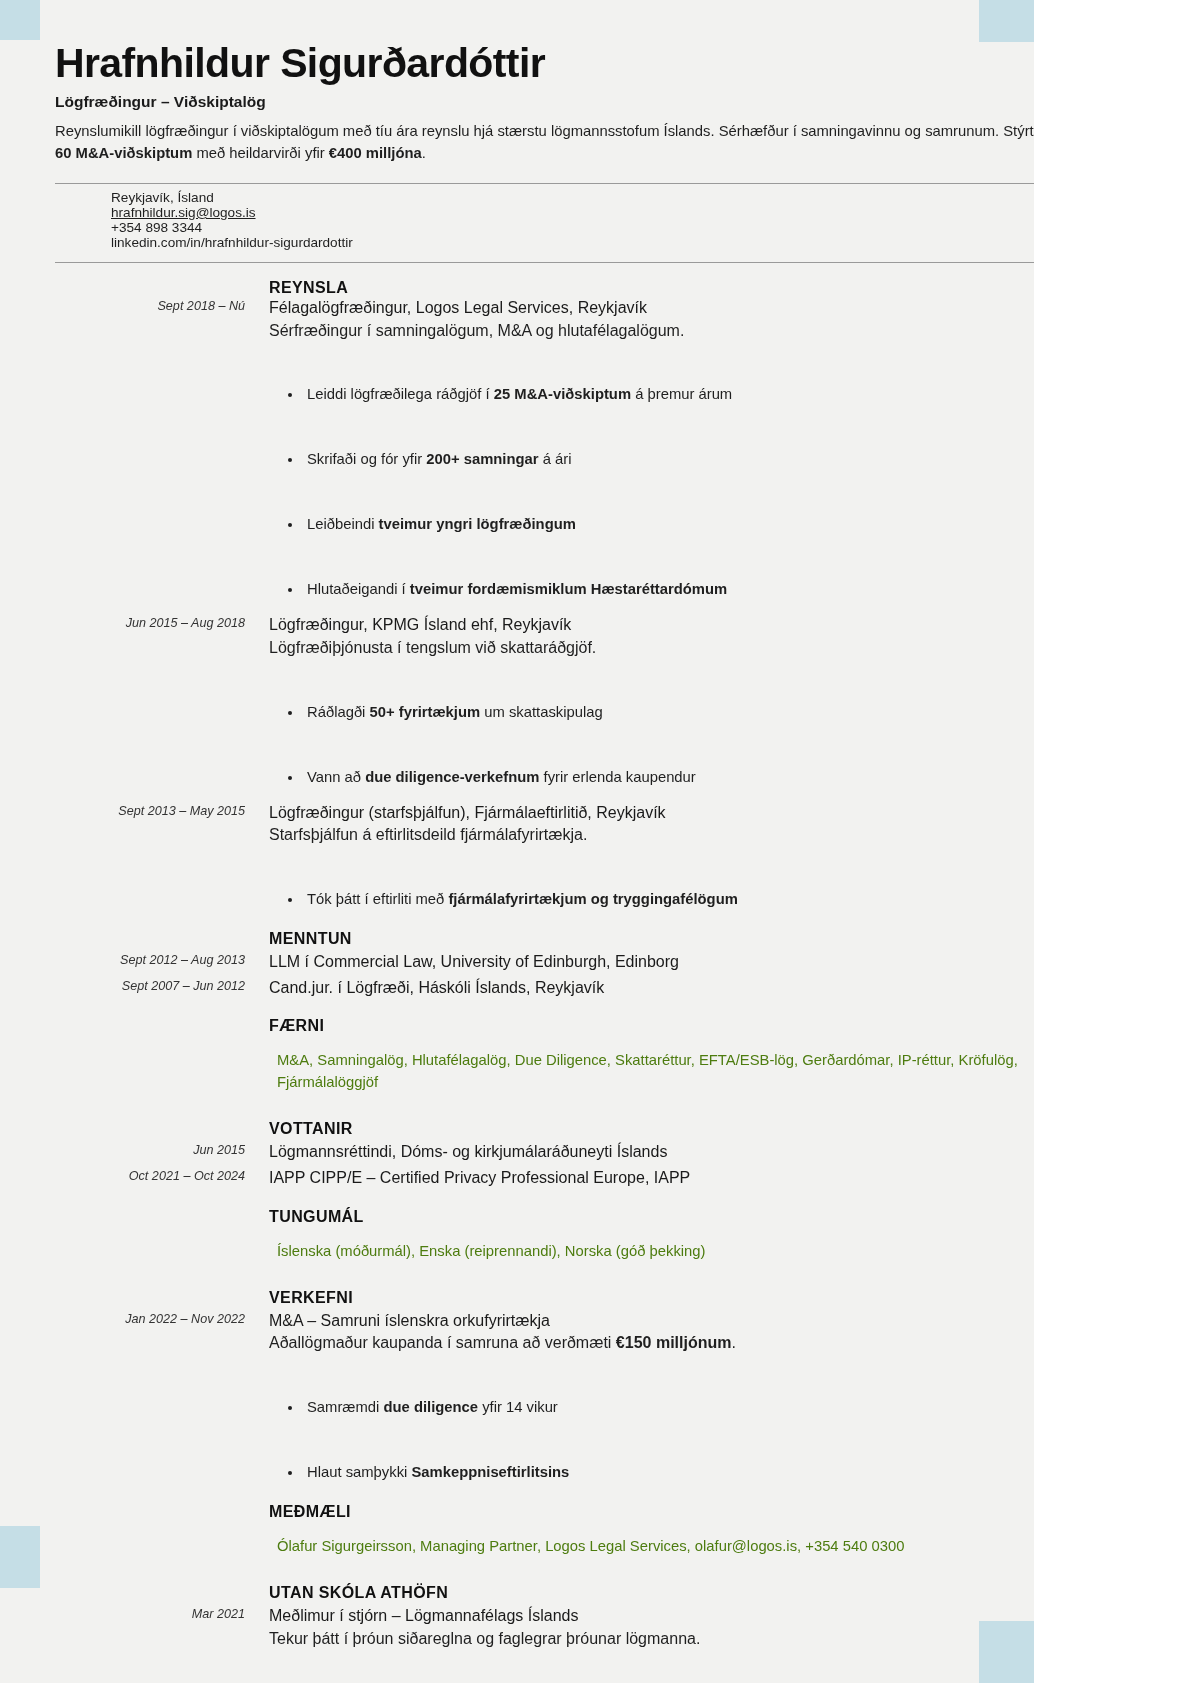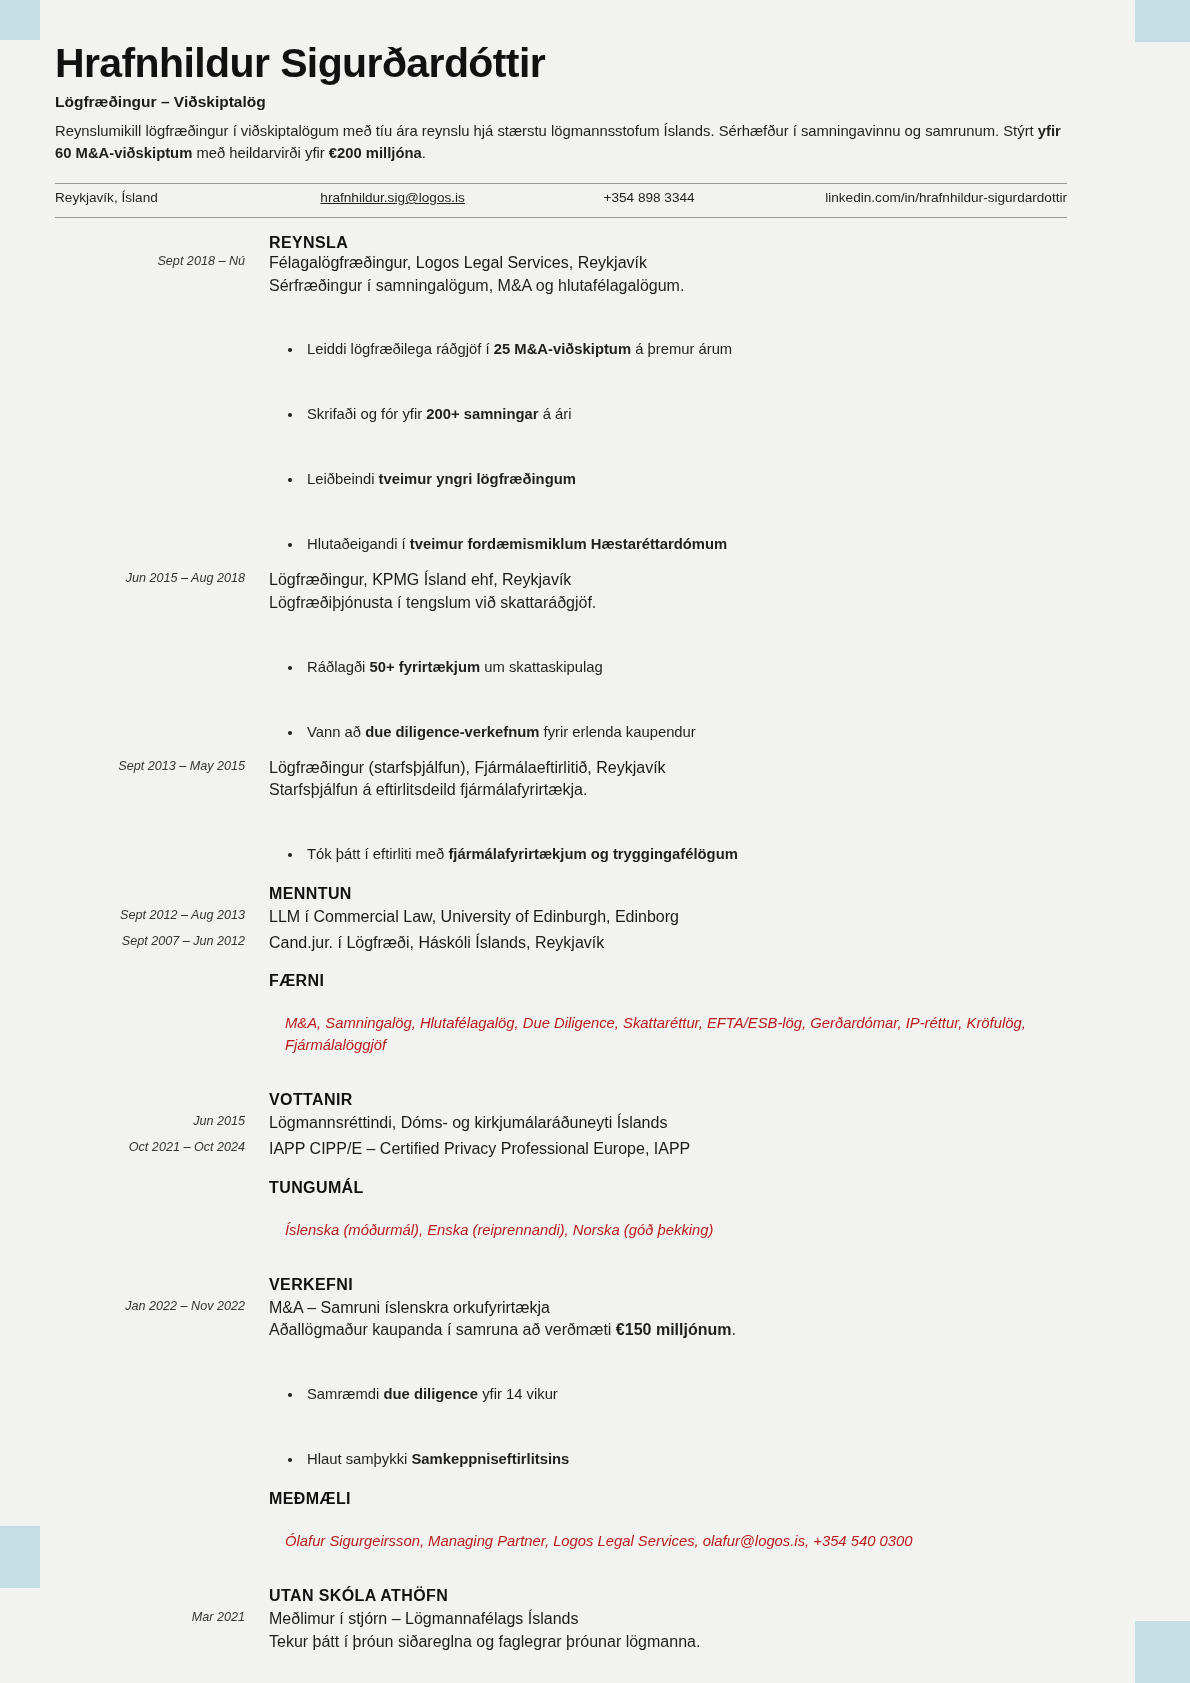--- a/index.html
+++ b/index.html
@@ -6,21 +6,21 @@
     margin: 0;
     padding: 0;
     background: #ffffff;
   }
   body {
     font-family: "Liberation Sans", "DejaVu Sans", sans-serif;
     color: #1a1a1a;
   }
   .page {
     position: relative;
-    width: 1190px;
+    width: 1034px;
     height: 1683px;
     background: #f2f2f0;
     overflow: hidden;
     box-sizing: border-box;
   }
   
   .deco {
     position: absolute;
     background: #c5dee6;
     pointer-events: none;
@@ -70,20 +70,21 @@
 
   .contact {
     display: flex;
     justify-content: space-between;
     align-items: baseline;
     font-size: 13.6px;
     color: #1f1f1f;
     padding-bottom: 12px;
     border-bottom: 1px solid #9a9a9a;
     margin-bottom: 16px;
+    flex-direction: column;
   }
   .contact > span { white-space: nowrap; }
   .contact .c2 { margin-left: 56px; text-decoration: underline; }
   .contact .c3 { margin-left: 32px; }
   .contact .c4 { margin-left: 24px; }
 
   
   .grid {
     display: grid;
     grid-template-columns: 190px 1fr;
@@ -117,23 +118,22 @@
   }
   .entry-sub {
     font-size: 16px;
     line-height: 1.42;
     margin: 0;
     color: #1f1f1f;
   }
   .para {
     font-size: 14.8px;
     line-height: 1.48;
-    margin: 16px;
-    color: #b91c1c;
-    font-style: italic;
+    margin: 8px;
+    color: #4d7c0f;
   }
   .bullets {
     margin: 8px 0 0 0;
     padding-left: 34px;
     list-style: disc;
   }
   .bullets li {
     font-size: 14.8px;
     line-height: 1.62;
     color: #1f1f1f;
@@ -152,21 +152,21 @@
 
   <div class="deco tl"></div>
   <div class="deco tr"></div>
   <div class="deco bl"></div>
   <div class="deco br"></div>
 
   <div class="sheet">
 
     <h1 class="name">Hrafnhildur Sigurðardóttir</h1>
     <div class="headline">Lögfræðingur – Viðskiptalög</div>
-    <p class="summary"><span>Reynslumikill lögfræðingur í viðskiptalögum með tíu ára reynslu hjá stærstu lögmannsstofum Íslands. Sérhæfður í samningavinnu og samrunum. Stýrt </span><b>yfir 60 M&amp;A-viðskiptum</b><span> með heildarvirði yfir </span><b>€200 milljóna</b><span>.</span></p>
+    <p class="summary"><span>Reynslumikill lögfræðingur í viðskiptalögum með tíu ára reynslu hjá stærstu lögmannsstofum Íslands. Sérhæfður í samningavinnu og samrunum. Stýrt </span><b>yfir 60 M&amp;A-viðskiptum</b><span> með heildarvirði yfir </span><b>€400 milljóna</b><span>.</span></p>
 
     <hr class="rule">
 
     <div class="contact">
       <span class="c1">Reykjavík, Ísland</span>
       <span class="c2">hrafnhildur.sig@logos.is</span>
       <span class="c3">+354 898 3344</span>
       <span class="c4">linkedin.com/in/hrafnhildur-sigurdardottir</span>
     </div>
 

